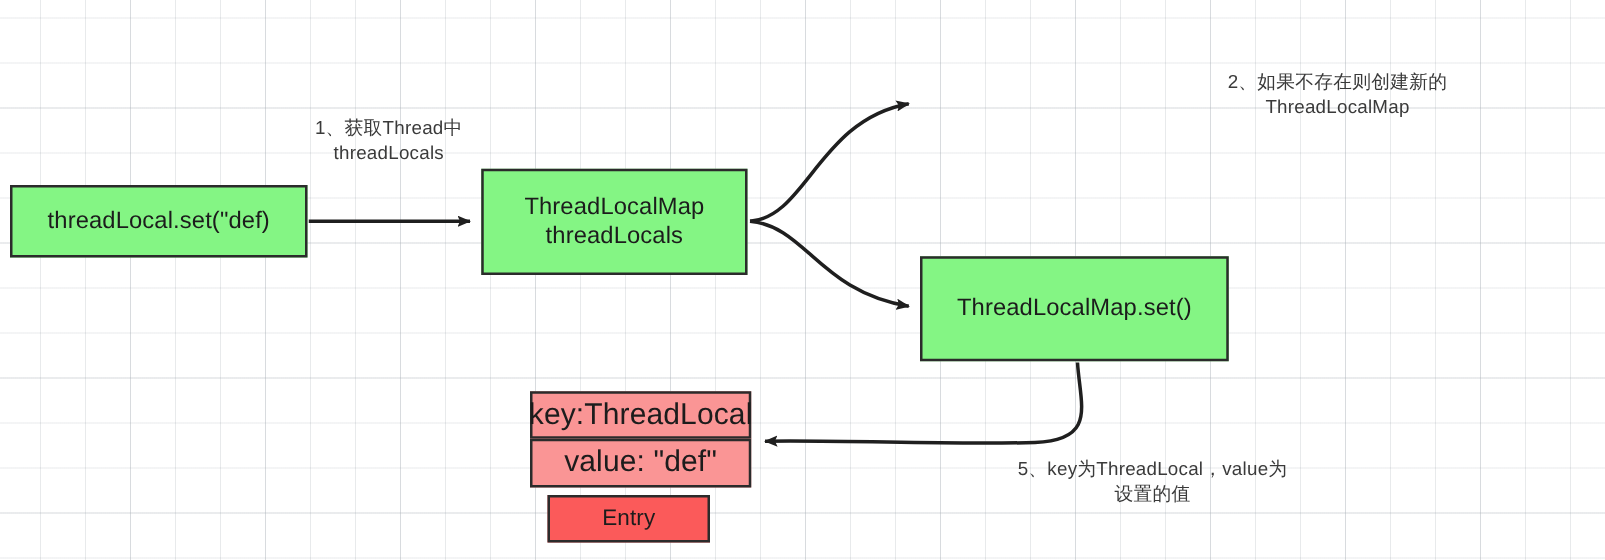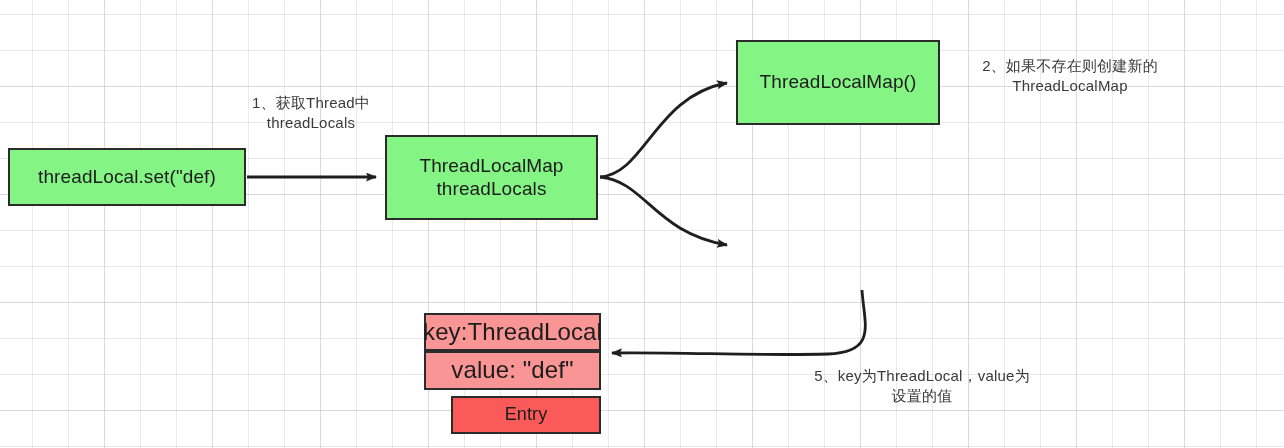--- a/index.html
+++ b/index.html
@@ -70,21 +70,21 @@
     letter-spacing: 0.2px;
   }
 
   
   #node-threadlocal-set   { left: 8px;   top: 148px; width: 238px; height: 58px; }
   #node-threadlocals      { left: 385px; top: 135px; width: 213px; height: 85px; }
   #node-new-map           { left: 736px; top: 40px;  width: 204px; height: 85px; }
   #node-map-set           { left: 736px; top: 205px; width: 247px; height: 84px; }
   #node-entry-key         { left: 424px; top: 313px; width: 177px; height: 38px; }
   #node-entry-value       { left: 424px; top: 351px; width: 177px; height: 39px; }
-  #node-entry-label       { left: 438px; top: 396px; width: 150px; height: 38px; margin-left: 13px; }
+  #node-entry-label       { left: 438px; top: 396px; width: 130px; height: 38px; }
 
   
   #ann-1 { left: 220px; top: 93px;  width: 182px; }
   #ann-2 { left: 946px; top: 56px;  width: 248px; }
   #ann-3 { left: 993px; top: 222px; width: 286px; }
   #ann-4 { left: 772px; top: 366px; width: 300px; }
 </style>
 </head>
 <body>
 
@@ -112,22 +112,22 @@
     <g>
       <path d="M862,290 C864,324 878,352 828,354 C760,356 680,352 612,353" stroke="#1f1f1f" stroke-width="2.8" fill="none" marker-end="url(#arrowhead)"></path>
     </g>
   </svg>
 
   <div class="node green" id="node-threadlocal-set">threadLocal.set("def)</div>
 
   <div class="node green" id="node-threadlocals">ThreadLocalMap
 threadLocals</div>
 
-  <div class="node green" id="node-new-map">ThreadLocalMap()</div>
 
+  <div class="node green" id="node-map-set">ThreadLocalMap.set()</div>
 
   <div class="node pink" id="node-entry-key">key:ThreadLocal</div>
 
   <div class="node pink" id="node-entry-value">value: "def"</div>
 
   <div class="node red" id="node-entry-label">Entry</div>
 
   <div class="annotation" id="ann-1">1、获取Thread中
 threadLocals</div>
 

